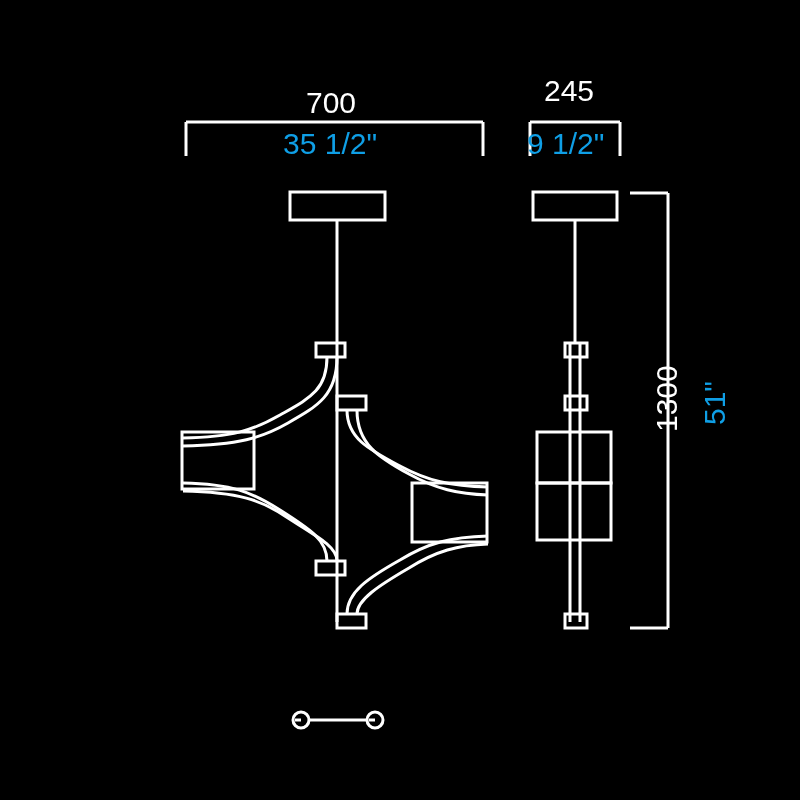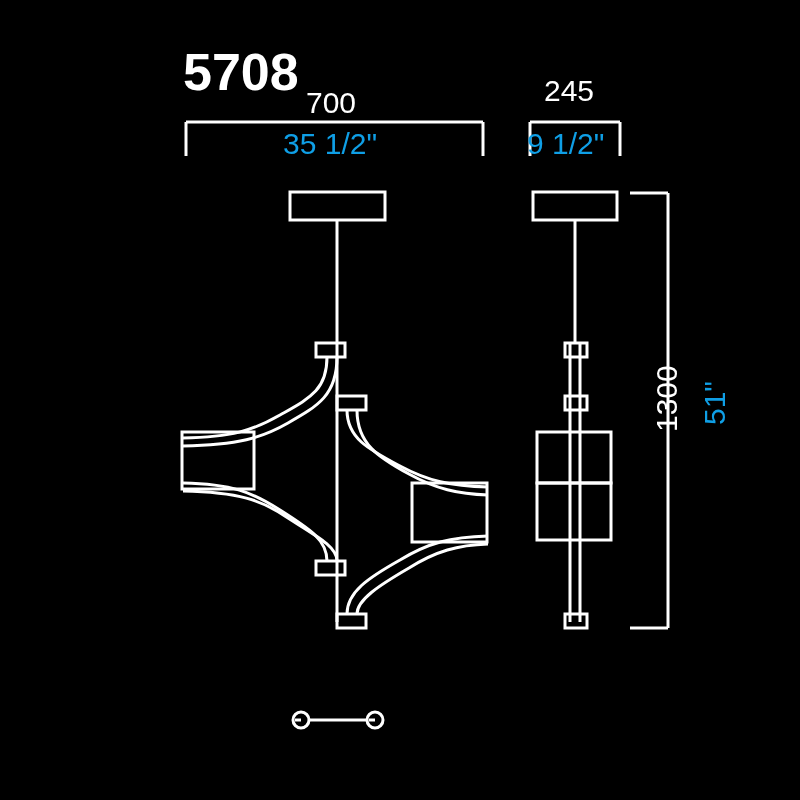--- a/index.html
+++ b/index.html
@@ -158,21 +158,20 @@
     <g fill="none" stroke="#ffffff" stroke-width="3">
       <circle cx="301" cy="720" r="8"></circle>
       <circle cx="375" cy="720" r="8"></circle>
       <path d="M 309 720 L 367 720"></path>
       <path d="M 295 720 L 301 720"></path>
       <path d="M 369 720 L 375 720"></path>
     </g>
 
   </svg>
 
-  <div class="txt model-no">5708</div>
 
   <div class="txt mm-label mm-900">700</div>
 
   <div class="txt in-label in-35">35 1/2"</div>
 
   <div class="txt mm-label mm-245">245</div>
 
   <div class="txt in-label in-9">9 1/2"</div>
 
   <div class="txt mm-label vert mm-1300">1300</div>

